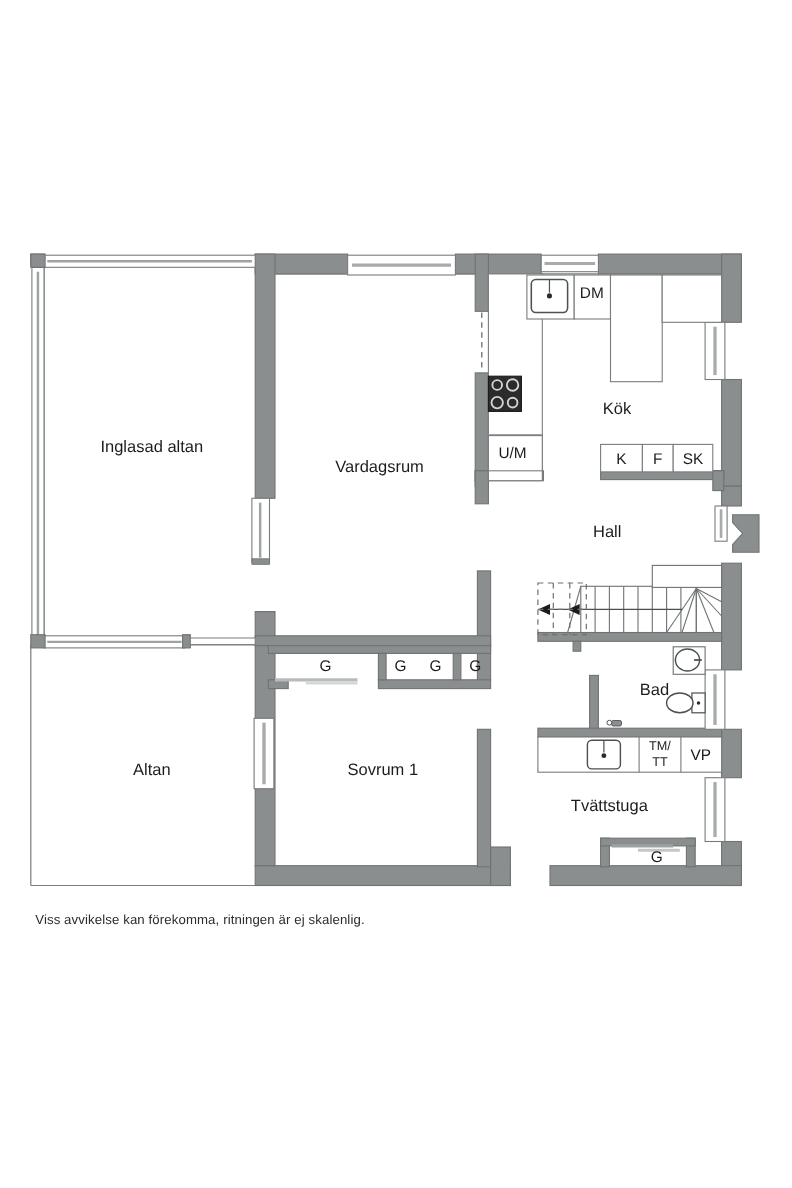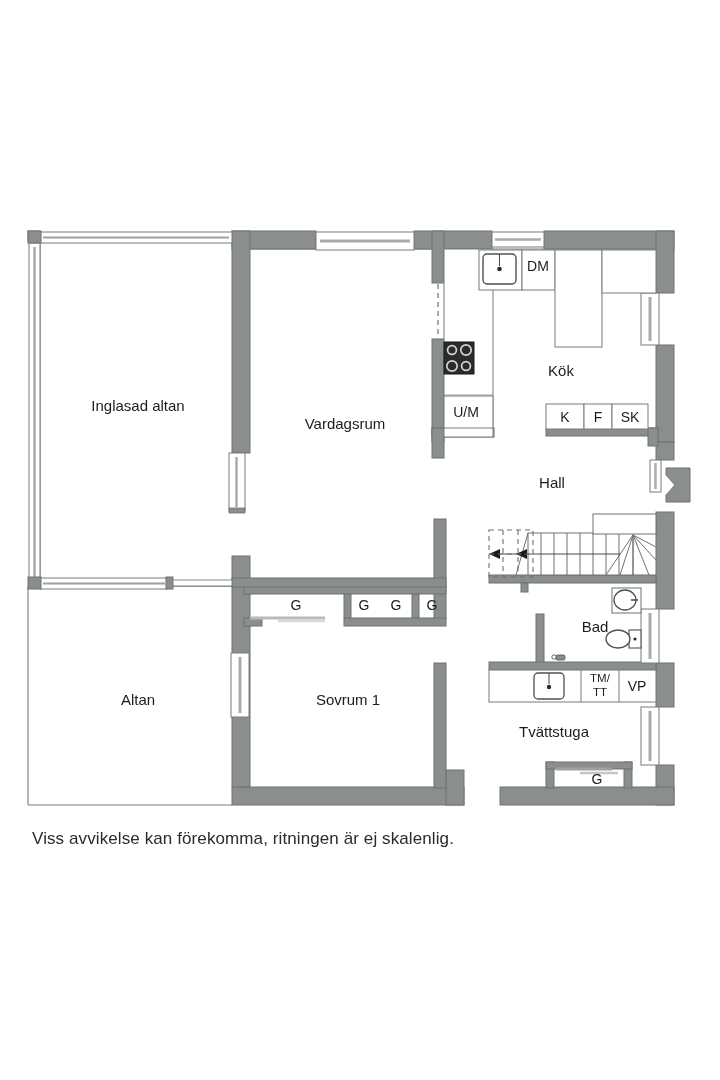--- a/index.html
+++ b/index.html
@@ -42,21 +42,21 @@
     font-size: 11.5px;
     fill: #1c1c1c;
     text-anchor: middle;
     dominant-baseline: middle;
   }
   .disclaimer {
     position: absolute;
     left: 32px;
     top: 829px;
     font-family: "Liberation Sans", sans-serif;
-    font-size: 17px;
+    font-size: 12px;
     color: #2b2b2b;
     letter-spacing: 0.1px;
     white-space: nowrap;
   }
 </style>
 </head>
 <body>
 
 <div id="page">
 

